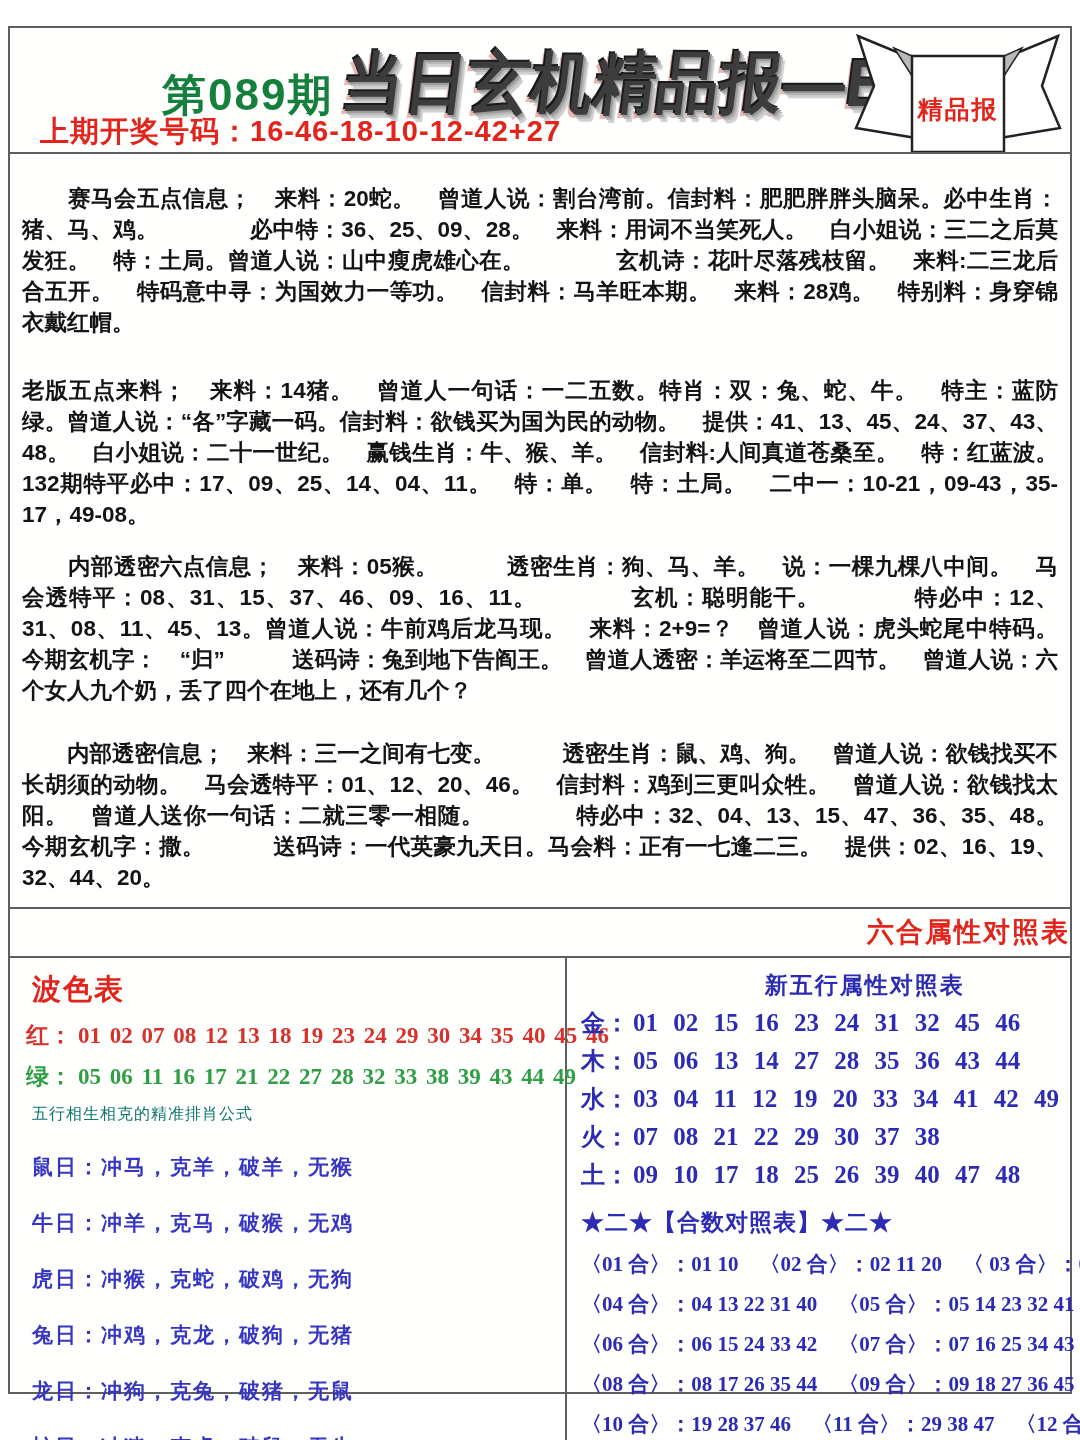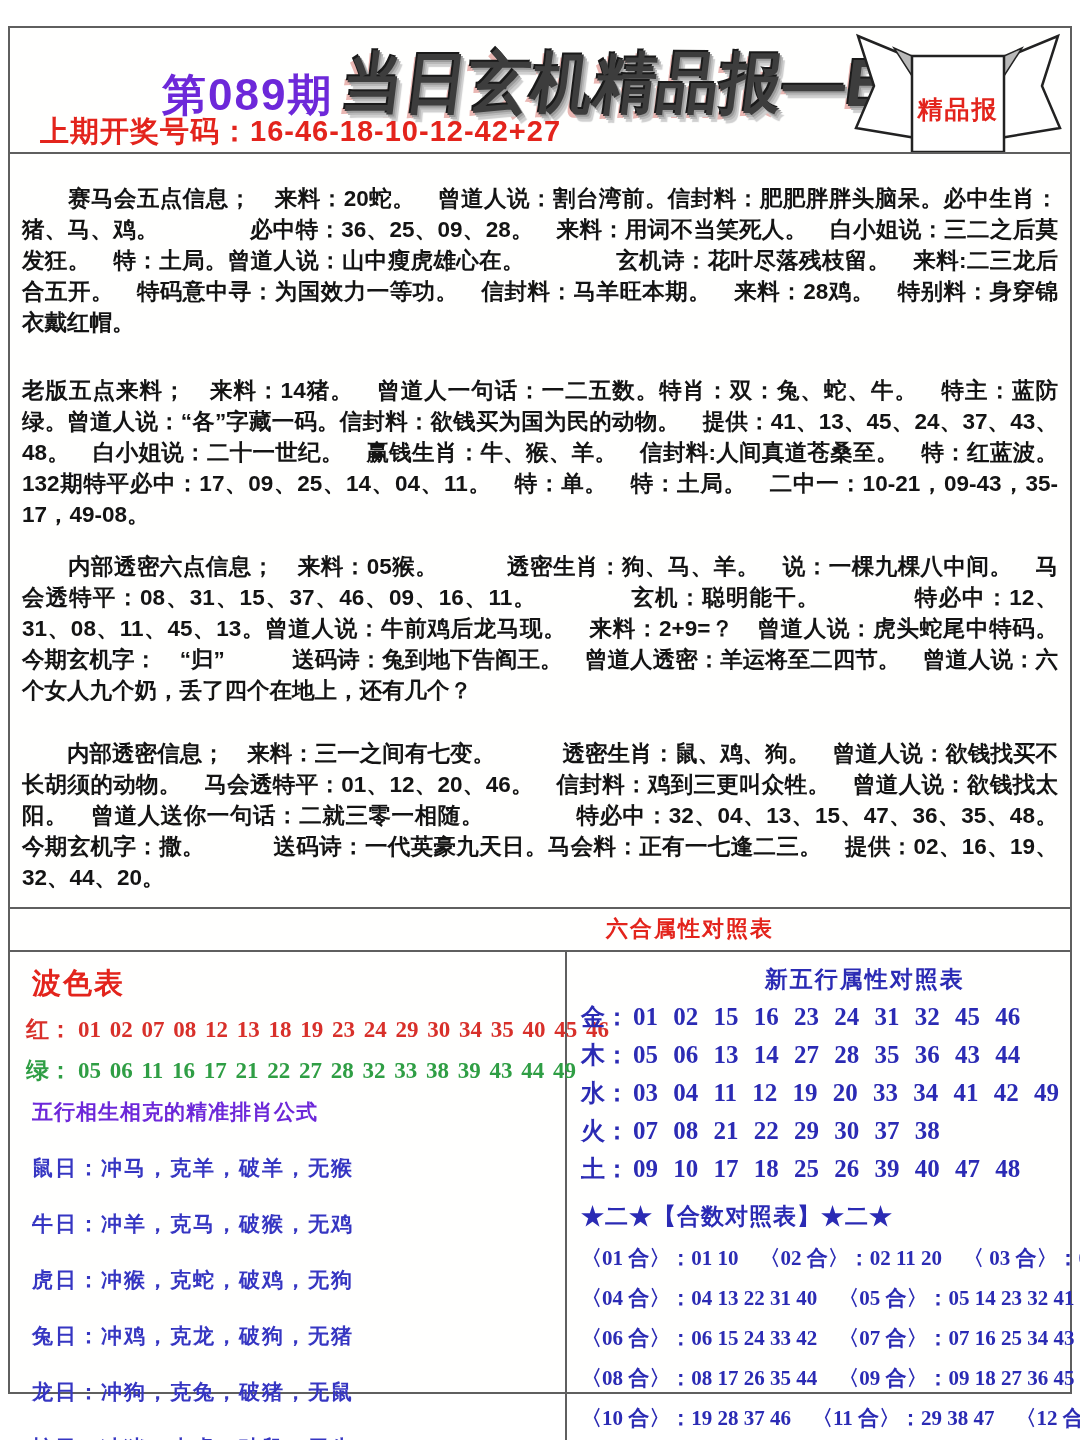--- a/index.html
+++ b/index.html
@@ -5,21 +5,21 @@
   * { margin:0; padding:0; box-sizing:border-box; }
   html,body { width:1080px; height:1440px; background:#ffffff; font-family:"Liberation Sans", sans-serif; }
   .page {
     position:absolute; left:8px; top:26px; width:1064px; height:1368px;
     border:2px solid #5f5f5f; background:#fffffe;
   }
   
   .header { position:relative; height:126px; border-bottom:2px solid #5f5f5f; }
   .issue {
     position:absolute; left:152px; top:38px;
-    font-size:44px; font-weight:bold; color:#6d28d9; letter-spacing:2px;
+    font-size:44px; font-weight:bold; color:#15803d; letter-spacing:2px;
   }
   .main-title {
     position:absolute; left:338px; top:10px; white-space:nowrap;
     font-size:62px; font-weight:bold; color:#3d3d3d; letter-spacing:1px;
     transform:skewX(-7deg) scaleY(1.08); transform-origin:left top;
     text-shadow:-2px -2px 0 #1a1a1a, 2px 2px 0 #9a9a9a, 4px 4px 0 #b8b8b8,
                  6px 6px 1px #cfcfcf, -3px 3px 0 #e9b6b2;
   }
   .last-draw {
     position:absolute; left:30px; top:84px;
@@ -31,37 +31,37 @@
   .main-text p {
     font-size:22.5px; font-weight:bold; line-height:31px; text-align:justify;
   }
   .main-text p.p1 { margin-top:4px; }
   .main-text p.p2 { margin-top:37px; }
   .main-text p.p3 { margin-top:21px; }
   .main-text p.p4 { margin-top:32px; }
   
   .section-bar {
     border-top:2px solid #5f5f5f; border-bottom:2px solid #5f5f5f; margin-top:10px;
-    padding:5px 0 6px 300px; text-align:center;
-    font-size:22px; font-weight:bold; color:#e3241c; letter-spacing:2px;
+    padding:5px 0 6px 300px; text-align:right;
+    font-size:27px; font-weight:bold; color:#e3241c; letter-spacing:2px;
   }
   
   .cols { display:flex; height:595px; }
   .col-left { width:557px; border-right:2px solid #5f5f5f; padding:10px 6px 0 16px; }
   .col-right { flex:1; padding:4px 10px 0 14px; color:#2b2bb4; }
 
   .wave-title { color:#e3241c; font-size:29px; font-weight:bold; margin:2px 0 6px 6px; letter-spacing:2px; }
   .wave-row { font-size:22px; font-weight:bold; margin-top:10px; white-space:nowrap; }
   .wave-row .lbl { font-size:23px; margin-right:6px; }
   .wave-row .nums { font-family:"Liberation Serif", serif; font-size:23px; letter-spacing:0; word-spacing:3px; }
   .row-red  { color:#d8302a; }
   .row-blue { color:#2b2bb4; }
   .row-green{ color:#2f9e44; }
 
-  .formula-title { color:#6d28d9; font-size:21px; font-weight:bold; margin:12px 0 0 6px; letter-spacing:1px; }
+  .formula-title { color:#0f766e; font-size:16px; font-weight:normal; margin:12px 0 0 6px; letter-spacing:1px; }
   .formula-line  { color:#3636c2; font-size:21px; font-weight:bold; margin:28px 0 0 6px; letter-spacing:2px; }
 
   .fe-title { text-align:center; font-size:23px; font-weight:bold; margin:8px 30px 4px 0; letter-spacing:2px; }
   .fe-row { font-size:24px; font-weight:bold; margin-top:6px; white-space:nowrap; }
   .fe-row .lbl { font-size:24px; margin-right:4px; }
   .fe-row .nums { font-family:"Liberation Serif", serif; font-size:25px; word-spacing:9px; }
 
   .sum-title { font-size:23px; font-weight:bold; margin:16px 0 2px 0; letter-spacing:1px; }
   .sum-line  { font-family:"Liberation Serif", serif; font-size:21px; font-weight:bold; margin-top:12px; white-space:nowrap; }
 </style>

